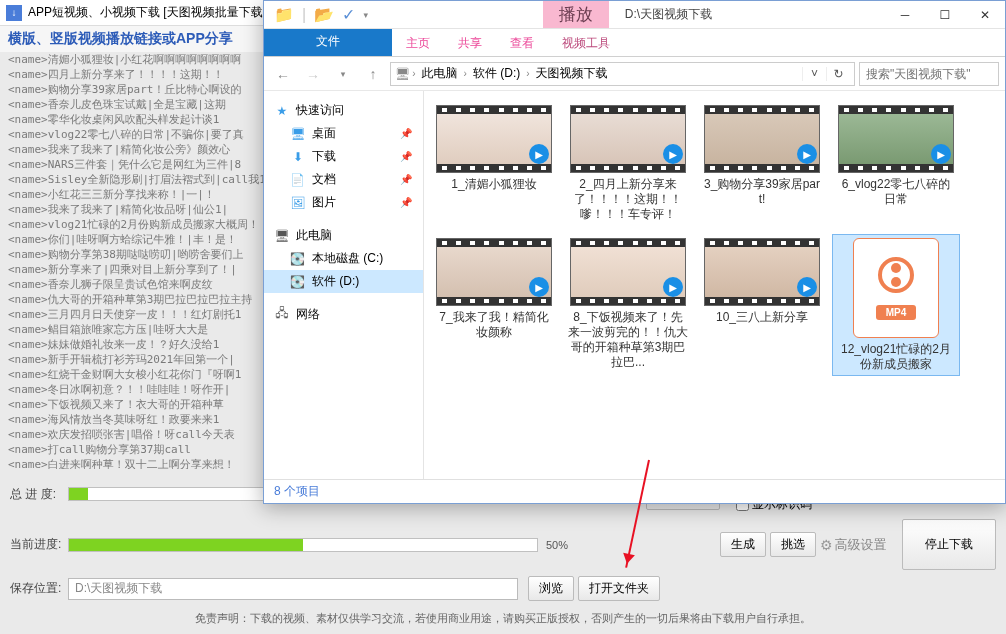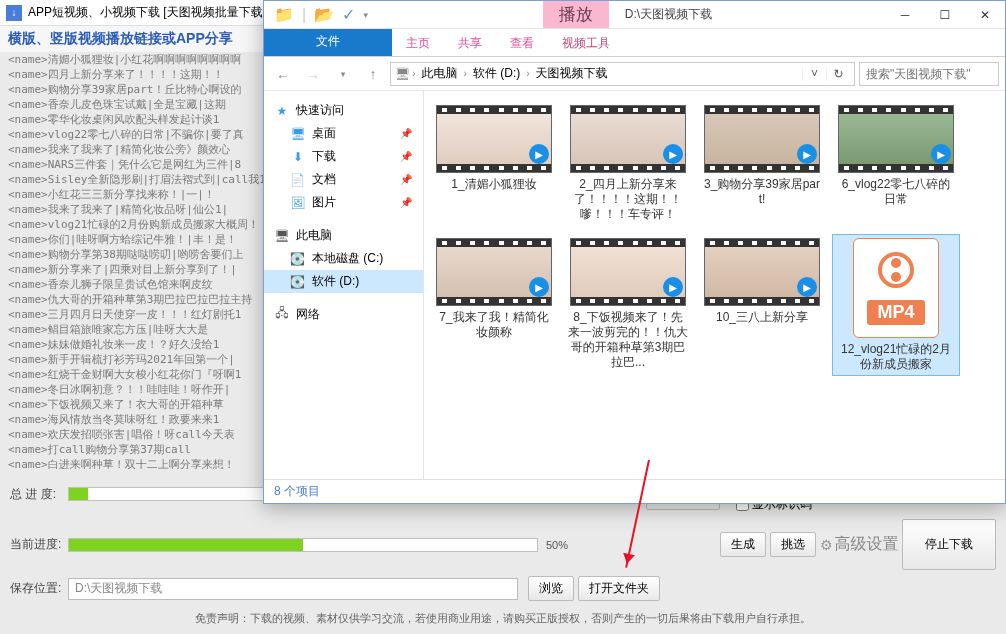--- a/index.html
+++ b/index.html
@@ -69,21 +69,21 @@
 .thumb .tbody { position: absolute; top: 8px; bottom: 8px; left: 0; right: 0; background: linear-gradient(135deg,#e8d4c8,#d4b8a8); }
 .thumb .holes { position: absolute; left: 0; right: 0; height: 8px; background: #333; display: flex; justify-content: space-around; align-items: center; }
 .thumb .holes.top { top: 0; } .thumb .holes.bot { bottom: 0; }
 .thumb .holes span { width: 5px; height: 4px; background: #fff; }
 .thumb .play-badge { position: absolute; right: 2px; bottom: 8px; width: 20px; height: 20px; background: #1a8fe6; border-radius: 50%; display: flex; align-items: center; justify-content: center; color: #fff; font-size: 10px; }
 .mp4-icon { width: 86px; height: 100px; margin: 0 auto 4px; border: 1px solid #f08050; border-radius: 6px; position: relative; background: #fff; display: flex; flex-direction: column; align-items: center; justify-content: center; }
 .mp4-icon .reel { width: 36px; height: 36px; border: 4px solid #f08050; border-radius: 50%; position: relative; }
 .mp4-icon .reel::before, .mp4-icon .reel::after { content:''; position:absolute; width: 10px; height: 10px; background:#f08050; border-radius:50%; }
 .mp4-icon .reel::before { top: 2px; left: 9px; }
 .mp4-icon .reel::after { bottom: 2px; left: 9px; }
-.mp4-icon .mp4-label { background:#f08050; color:#fff; padding: 2px 10px; margin-top: 12px; font-size: 18px; font-weight: bold; border-radius: 3px; }
+.mp4-icon .mp4-label { background:#f08050; color:#fff; padding: 2px 10px; margin-top: 12px; font-size: 10px; font-weight: bold; border-radius: 3px; }
 .fname { color: #333; line-height: 15px; word-break: break-all; max-height: 60px; overflow: hidden; }
 
 .status-bar { height: 24px; border-top: 1px solid #e0e0e0; display: flex; align-items: center; padding: 0 10px; font-size: 12px; color: #4a7dd9; }
 
 
 .arrow { position: absolute; top: 460px; left: 648px; width: 2px; height: 110px; background: #e81123; transform: rotate(12deg); transform-origin: top; pointer-events: none; }
 .arrow::after { content:''; position:absolute; bottom:-2px; left:-5px; border: 6px solid transparent; border-top: 10px solid #e81123; }
 
 .right-opts { display: flex; flex-direction: column; gap: 4px; margin-left: 10px; }
 .gear { color: #999; margin-left: 4px; font-size: 14px; }
@@ -161,21 +161,21 @@
     <div class="row">
       <span class="lbl">当前进度:</span>
       <div class="progress">
           <div class="bar" id="cur-bar" style="width: 50%;"></div>
         </div>
       <span class="progress-text">50%</span>
       <div style="margin-left:90px;display:flex;align-items:center">
         <button class="btn">生成</button>
         <button class="btn">挑选</button>
         <span class="gear">⚙</span>
-        <span style="font-size:16px;color:#888;margin-left:2px">高级设置</span>
+        <span style="font-size:13px;color:#888;margin-left:2px">高级设置</span>
       </div>
       <button class="btn" style="margin-left:auto;padding:16px 22px">停止下载</button>
     </div>
     <div class="row">
       <span class="lbl">保存位置:</span>
       <input class="save-input" value="D:\天图视频下载" style="">
       <button class="btn" style="margin-left:10px">浏览</button>
       <button class="btn">打开文件夹</button>
     </div>
     <div class="disclaimer">免责声明：下载的视频、素材仅供学习交流，若使用商业用途，请购买正版授权，否则产生的一切后果将由下载用户自行承担。</div>

